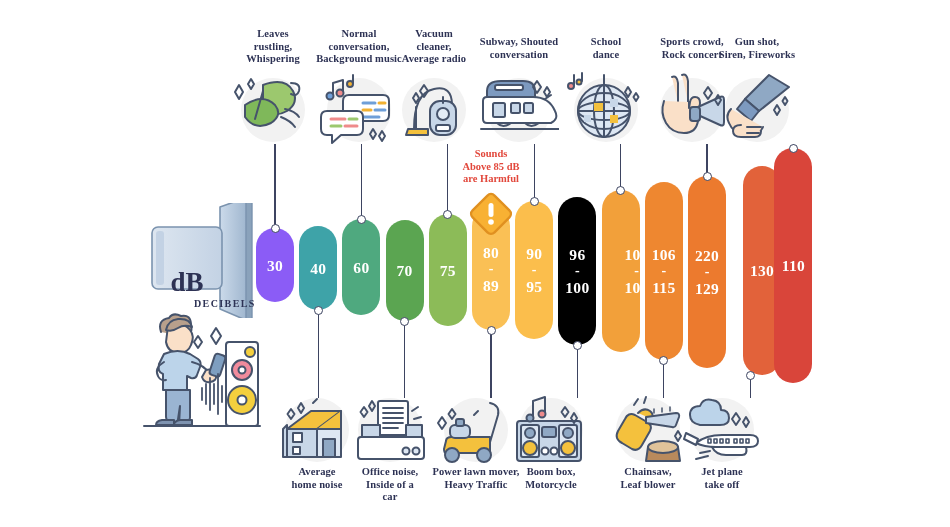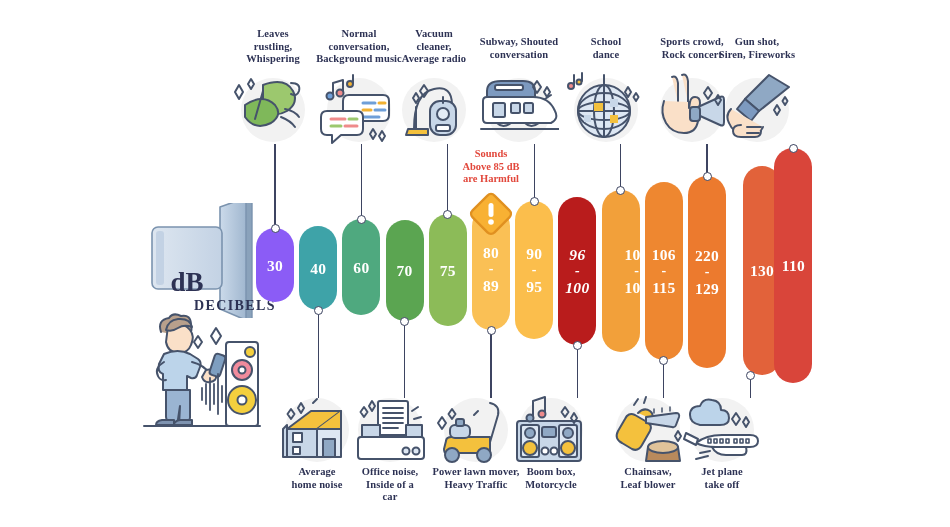--- a/index.html
+++ b/index.html
@@ -80,21 +80,21 @@
   
   .db-wrap { position:absolute; }
   .db-label {
     position:absolute;
     text-align:center;
     color:#2d3254;
     font-family:"Liberation Serif", serif;
     margin-top:28px;
   }
   .db-big { font-size:27px; font-weight:bold; letter-spacing:0px; }
-  .db-small { font-size:14px; font-weight:bold; letter-spacing:1.4px;padding-left:40px; }
+  .db-small { font-size:10px; font-weight:bold; letter-spacing:1.4px;padding-left:40px; }
 </style>
 </head>
 <body>
 
 <div id="stage">
 
   <div class="db-wrap" style="left:148px; top:203px;">
     <svg width="108" height="115" viewBox="0 0 108 115">
       <defs>
         <linearGradient id="gBody" x1="0" y1="0" x2="1" y2="0">
@@ -185,21 +185,21 @@
     <div class="bar" style="left:472px; top:207px; width:38px; height:123px; background:#fac055;">
       <div class="v">80</div>
       <div class="sep">-</div>
       <div class="v">89</div>
     </div>
     <div class="bar" style="left:515.2px; top:201px; width:38px; height:138px; background:#fbbe4c;">
       <div class="v">90</div>
       <div class="sep">-</div>
       <div class="v">95</div>
     </div>
-    <div class="bar" style="left:558.4000000000001px; top:197px; width:38px; height:148px; background:#b91c1c;font-style:italic;">
+    <div class="bar" style="left:558.4000000000001px; top:197px; width:38px; height:148px; background:#000000;">
       <div class="v">96</div>
       <div class="sep">-</div>
       <div class="v">100</div>
     </div>
     <div class="bar" style="left:601.6px; top:190px; width:38px; height:162px; background:#f2a03a;padding-left:32px;">
       <div class="v">101</div>
       <div class="sep">-</div>
       <div class="v">105</div>
     </div>
     <div class="bar" style="left:644.8px; top:182px; width:38px; height:178px; background:#ee8730;">

